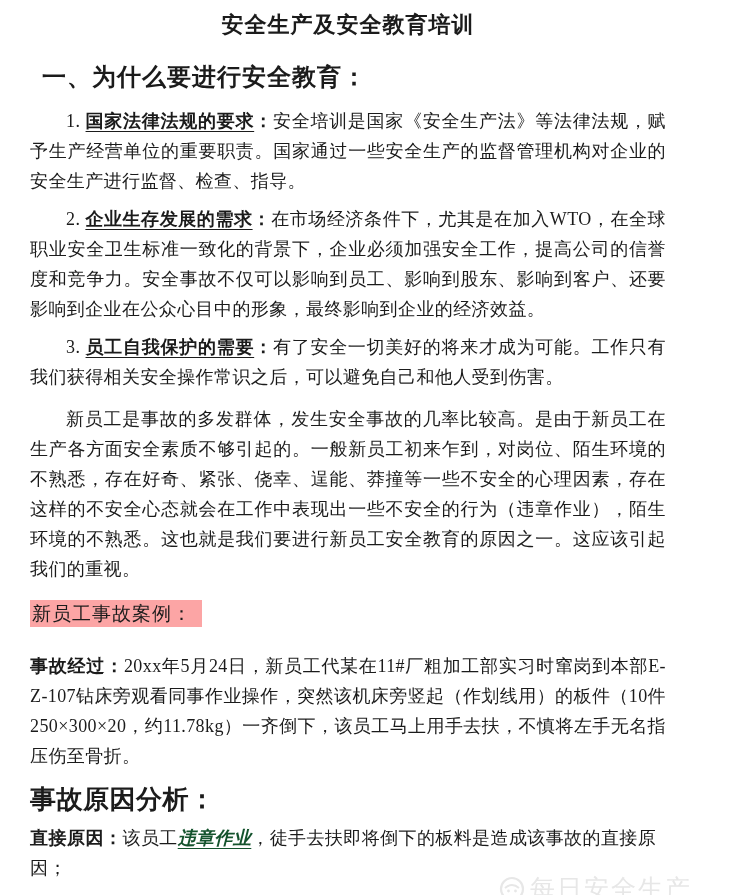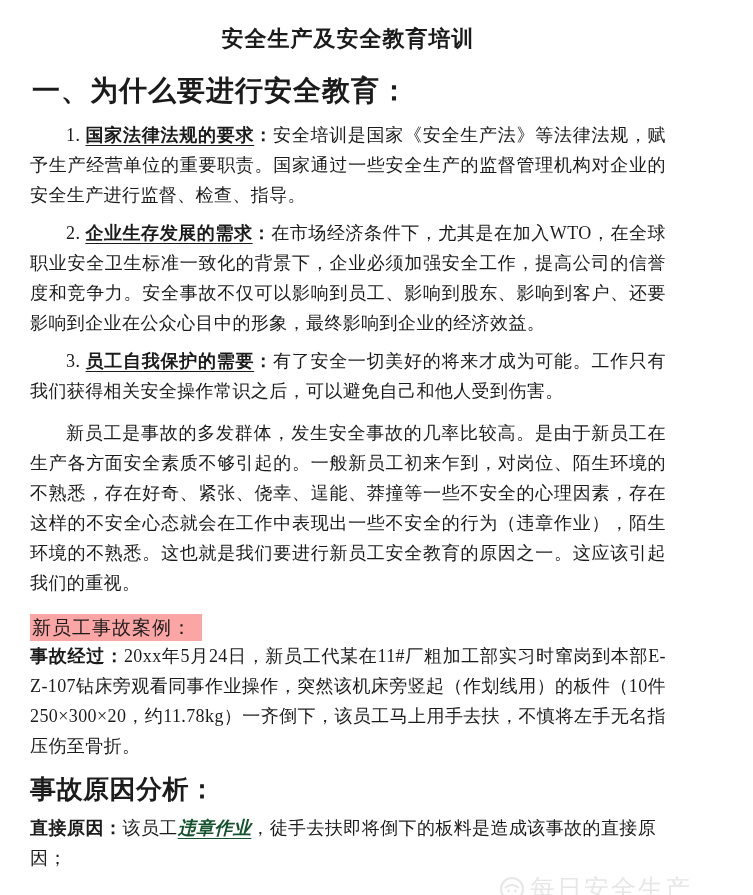--- a/index.html
+++ b/index.html
@@ -13,37 +13,37 @@
     font-family: "Liberation Serif", "DejaVu Serif", serif;
     color: #1b1b1b;
     position: relative;
     overflow: hidden;
   }
   .page {
     position: relative;
     width: 694px;
     height: 895px;
     box-sizing: border-box;
-    padding: 20px 28px 0 30px;
+    padding: 6px 28px 0 30px;
     overflow: hidden;
     background: #ffffff;
   }
   .doc-title {
     margin: 4px 0 0 0;
     text-align: center;
     font-size: 22px;
     font-weight: bold;
     line-height: 30px;
     letter-spacing: 1px;
   }
   .h-sec {
-    font-size: 28px;
+    font-size: 24px;
     font-weight: bold;
     line-height: 26px;
-    margin: 2px;
+    margin: 12px;
     font-family: "Liberation Sans", "DejaVu Sans", sans-serif;
     letter-spacing: 1px;
   }
   .h-why { margin-top: 24px; }
   .h-content { margin-top: 14px; }
   .para {
     font-size: 18px;
     line-height: 30px;
     text-align: justify;
     margin: 0;
@@ -58,21 +58,21 @@
   .ul-bold { font-weight: bold; text-decoration: underline; text-underline-offset: 4px; }
   .case-row { margin-top: 16px; }
   .case-highlight {
     display: inline-block;
     background: #fca5a5;
     font-size: 19px;
     line-height: 27px;
     padding: 0 10px 0 2px;
     letter-spacing: 1px;
   }
-  .p-incident { margin-top: 0; }
+  .p-incident { margin-top: 24px; }
   .sub-heading {
     font-size: 26px;
     font-weight: bold;
     line-height: 24px;
     margin: 0;
     font-family: "Liberation Sans", "DejaVu Sans", sans-serif;
     letter-spacing: 0.5px;
   }
   .h-analysis { margin-top: 16px; }
   .cause-row {

